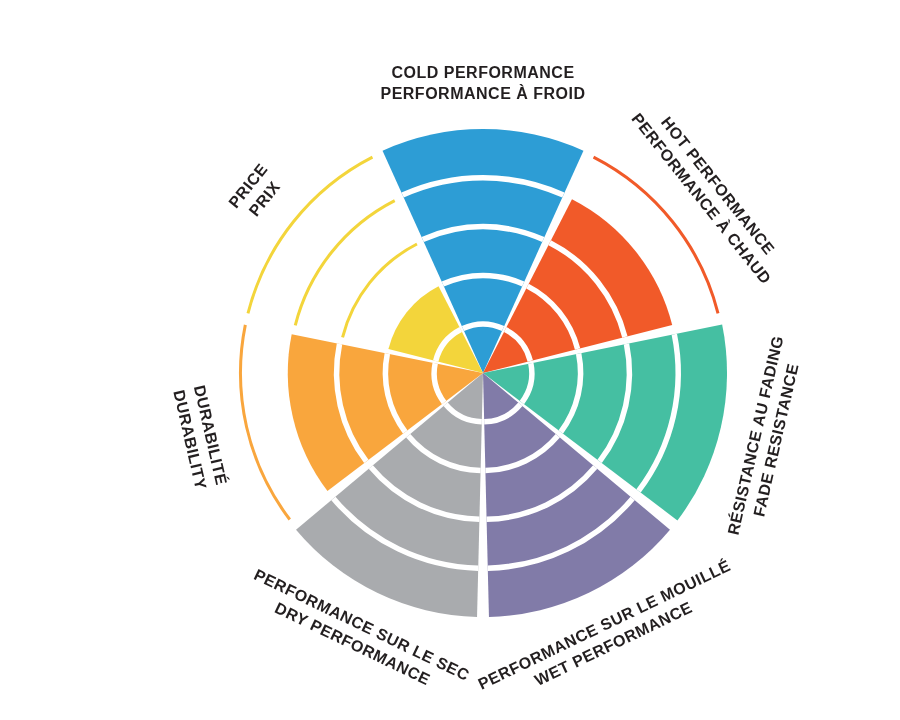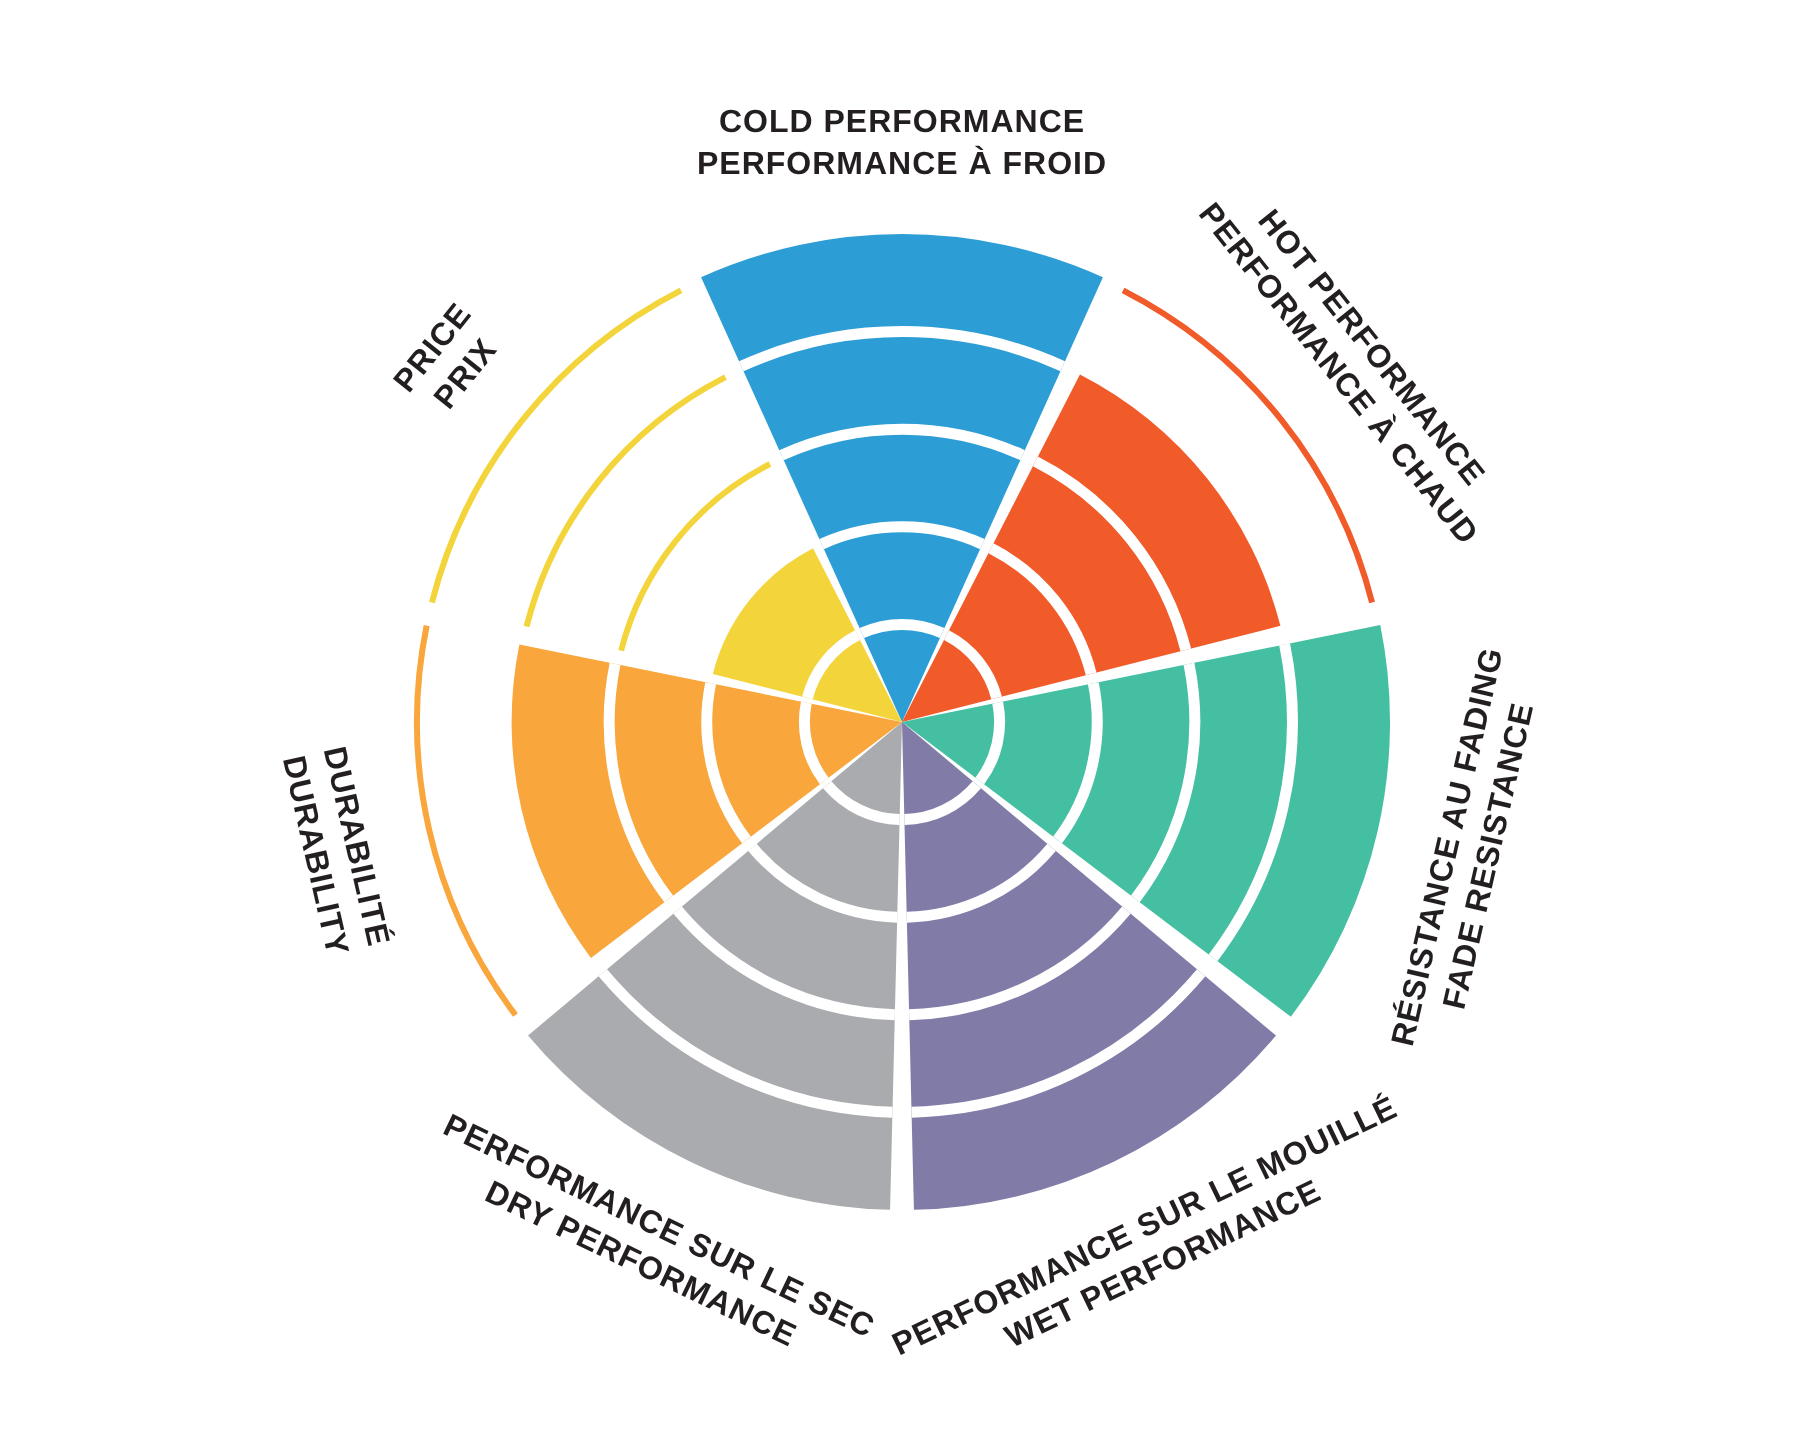--- a/index.html
+++ b/index.html
@@ -10,21 +10,22 @@
   body {
     width: 900px;
     height: 720px;
     position: relative;
     overflow: hidden;
     font-family: "Liberation Sans", "DejaVu Sans", sans-serif;
   }
   #chart-wrap {
     position: absolute;
     inset: 0;
-    margin: 0;
+    margin: 12px;
+    padding-left: 20px;
   }
   svg text {
     font-family: "Liberation Sans", "DejaVu Sans", sans-serif;
     font-weight: 700;
   }
 </style>
 </head>
 <body>
 
 <figure id="chart-wrap">

